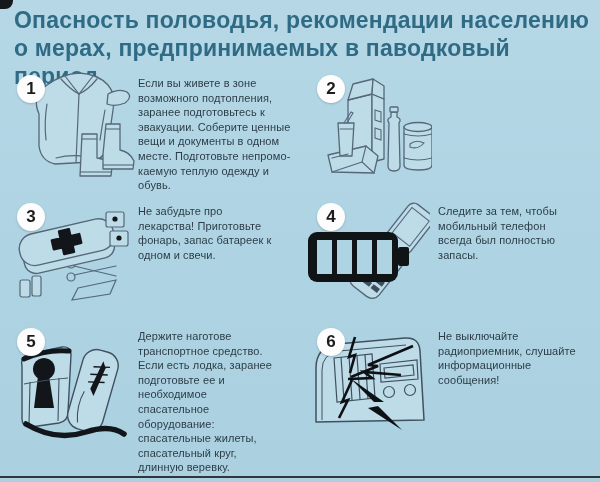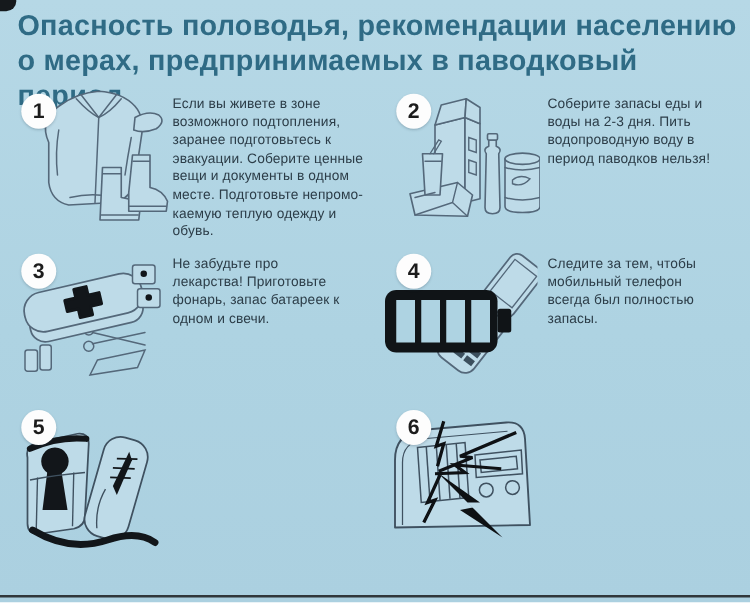--- a/index.html
+++ b/index.html
@@ -106,24 +106,20 @@
         <path d="M24,57 L31,46 L33,47 L27,57"></path>
         <path d="M84,68 Q98,72 112,68"></path>
         <path d="M84,92 Q98,96 112,92"></path>
         <path d="M90,78 Q96,73 104,77 Q98,84 90,81 Z"></path>
         <path d="M12,92 L28,88"></path>
         <path d="M46,80 L42,96 L54,107"></path>
         <path d="M42,96 L12,106"></path>
       </g>
     </svg>
   </div>
-  <div class="itext" style="left:438px;top:76px;width:158px;">Соберите запасы еды и
-воды на 2-3 дня. Пить
-водопроводную воду в
-период паводков нельзя!</div>
 
   <div class="badge" style="left:17px;top:203px;">
     <span>3</span>
   </div>
   <div class="illus" style="left:12px;top:200px;">
     <svg width="122" height="108" viewBox="0 0 122 108">
       <g fill="none" stroke="#54687a" stroke-width="1.2" stroke-linecap="round">
         <path d="M62,75 L104,66"></path>
           <path d="M62,66 L104,76"></path>
         <circle cx="59" cy="77" r="4"></circle>
@@ -218,20 +214,30 @@
         <path d="M80,26 L84,32 L80,62 L75,56 Z" fill="#12161a"></path>
         <g stroke="#12161a" stroke-width="1.4">
           <path d="M72,34 L88,30"></path>
             <path d="M71,42 L88,38"></path>
             <path d="M71,50 L87,46"></path>
         </g>
       </g>
       <path d="M12,90 Q42,108 72,98 Q96,90 110,100" stroke="#12161a" stroke-width="5.5" fill="none" stroke-linecap="round"></path>
     </svg>
   </div>
+  <div class="itext" style="left:138px;top:329px;">Держите наготове
+транспортное средство.
+Если есть лодка, заранее
+подготовьте ее и
+необходимое
+спасательное
+оборудование:
+спасательные жилеты,
+спасательный круг,
+длинную веревку.</div>
 
   <div class="badge" style="left:317px;top:328px;">
     <span>6</span>
   </div>
   <div class="illus" style="left:306px;top:330px;">
     <svg width="128" height="104" viewBox="0 0 128 104">
       <path d="M10,92 L10,38 Q10,17 31,14 L99,8 Q113,7 114,21 L118,90 Z" fill="#bedbe8" stroke="#3f5160" stroke-width="1.5" stroke-linejoin="round"></path>
       <path d="M16,90 L16,40 Q16,24 33,21 L100,15" fill="none" stroke="#3f5160" stroke-width="1"></path>
       <g fill="none" stroke="#3f5160" stroke-width="1.2">
         <path d="M28,28 L66,24 L69,68 L31,72 Z"></path>
@@ -246,15 +252,19 @@
       </g>
       <g stroke="#0e1114" fill="none" stroke-width="2.6">
         <path d="M49,7 L43,27 L49,25 L44,43"></path>
         <path d="M107,16 L62,35 L72,36 L45,47"></path>
         <path d="M95,45 L58,42 L66,48 L42,49"></path>
         <path d="M46,50 L36,72 L42,70 L33,88"></path>
       </g>
       <path d="M44,48 L78,72 L68,72 L96,100 L62,78 L72,76 Z" fill="#0e1114"></path>
     </svg>
   </div>
+  <div class="itext" style="left:438px;top:329px;width:158px;">Не выключайте
+радиоприемник, слушайте
+информационные
+сообщения!</div>
 
   <div class="divider"></div>
 </div>
 
 </body></html>

